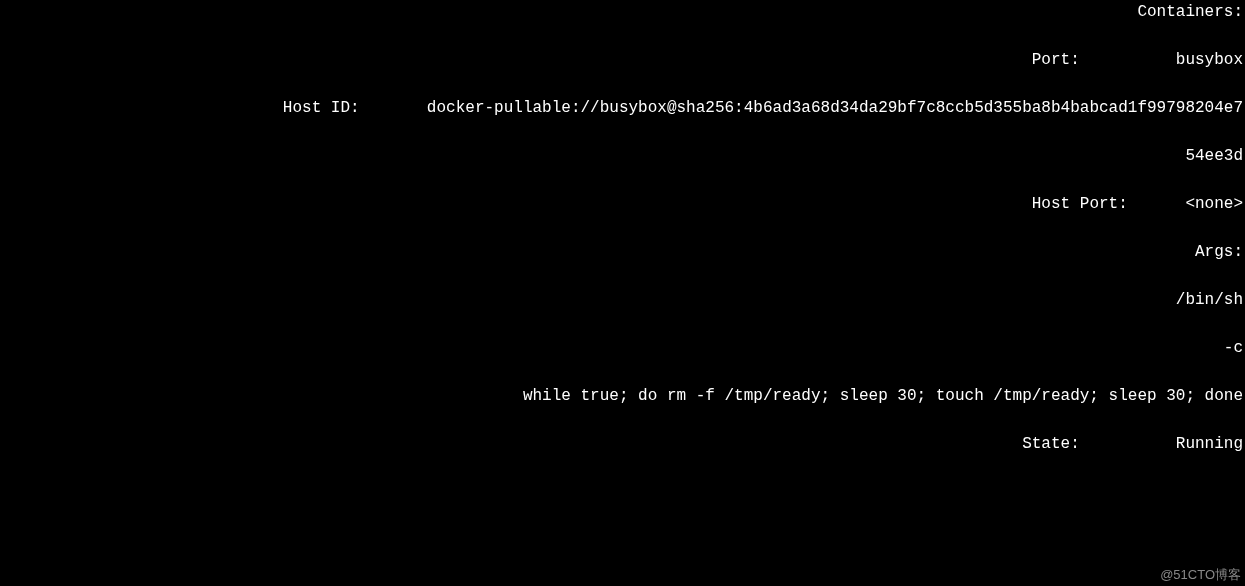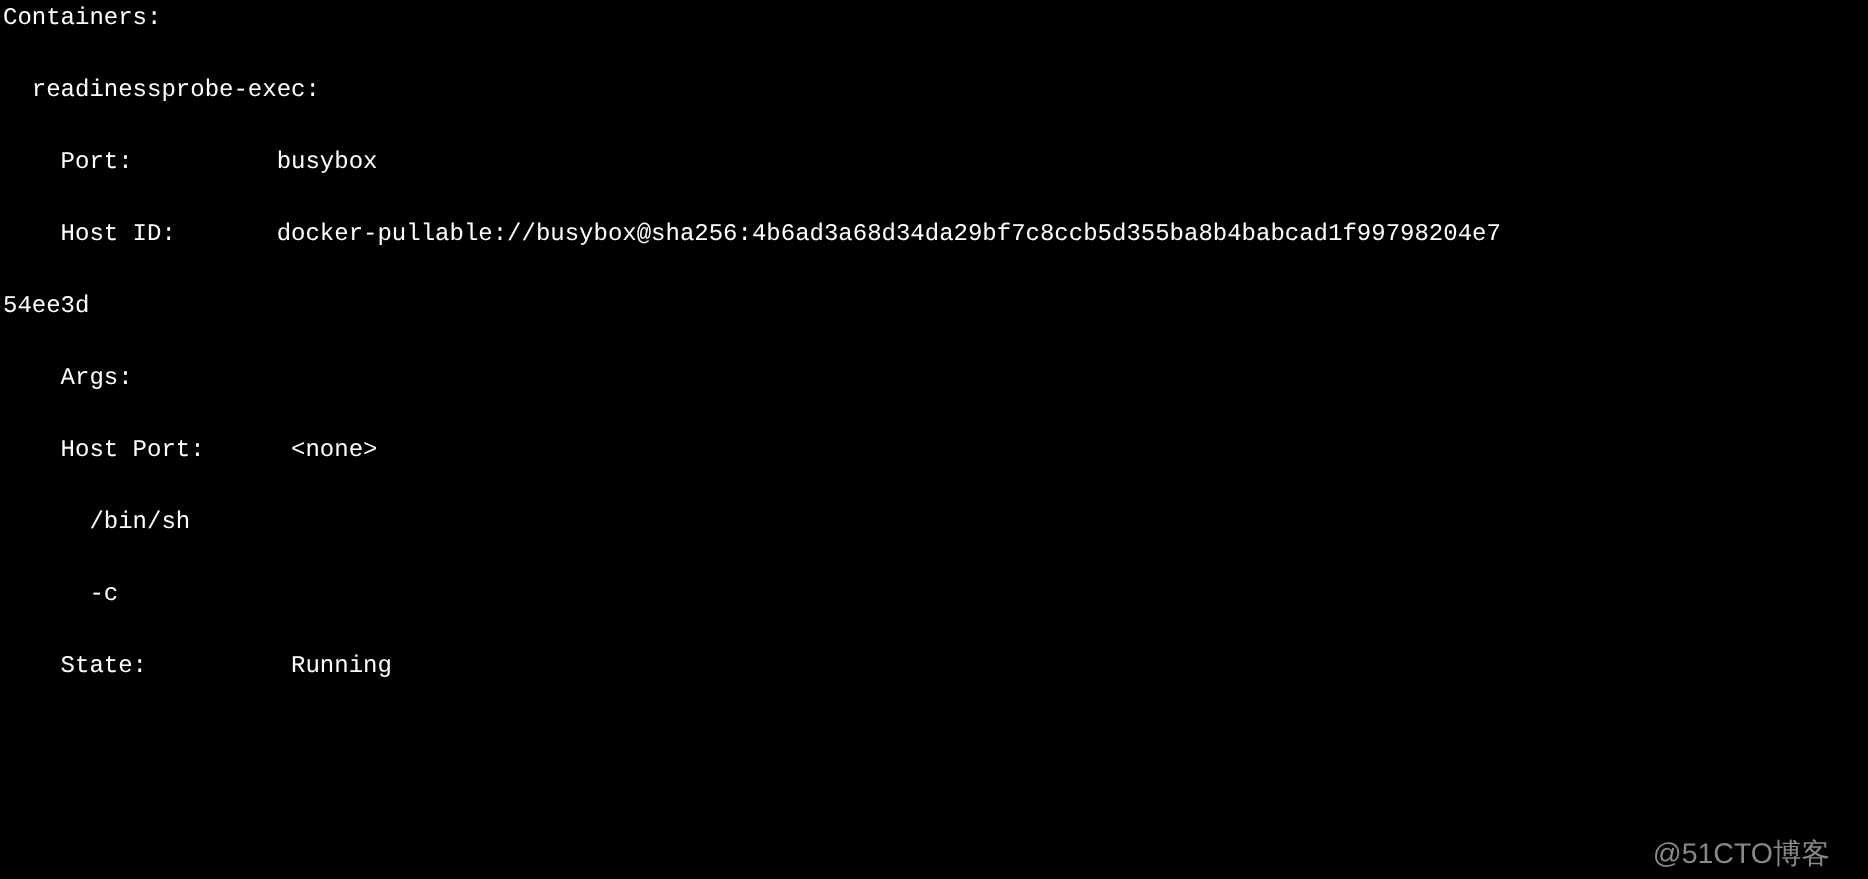--- a/index.html
+++ b/index.html
@@ -17,42 +17,43 @@
   }
   pre {
     margin: 0;
     padding: 0 2px;
     white-space: pre;
     font-family: inherit;
   }
   .line {
     display: block;
     position: relative;
+    text-align: right;
   }
   .watermark {
     position: absolute;
-    right: 25px;
+    right: 4px;
     bottom: 2px;
     color: #888;
-    font-size: 19px;
+    font-size: 13px;
     font-family: sans-serif;
   }
 </style>
 </head>
 <body>
 
 <pre id="terminal"><span class="line">Containers:</span>
-<span class="line">  readinessprobe-exec:</span>
 <span class="line">    Port:          busybox</span>
 <span class="line">    Host ID:       docker-pullable://busybox@sha256:4b6ad3a68d34da29bf7c8ccb5d355ba8b4babcad1f99798204e7</span>
 <span class="line">54ee3d</span>
+<span class="line">    Host Port:      &lt;none&gt;</span>
 <span class="line">    Args:</span>
-<span class="line">    Host Port:      &lt;none&gt;</span>
 <span class="line">      /bin/sh</span>
 <span class="line">      -c</span>
+<span class="line">      while true; do rm -f /tmp/ready; sleep 30; touch /tmp/ready; sleep 30; done</span>
 <span class="line">    State:          Running</span>
 
 
 
 
 
 
 
 
 

